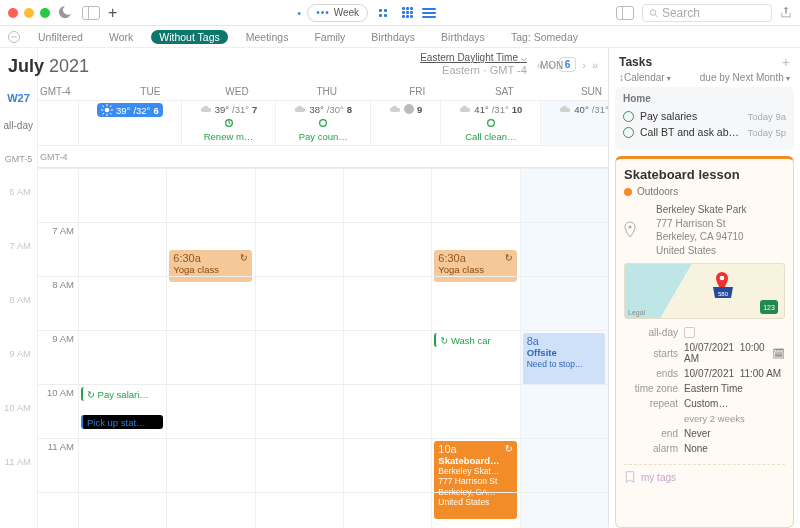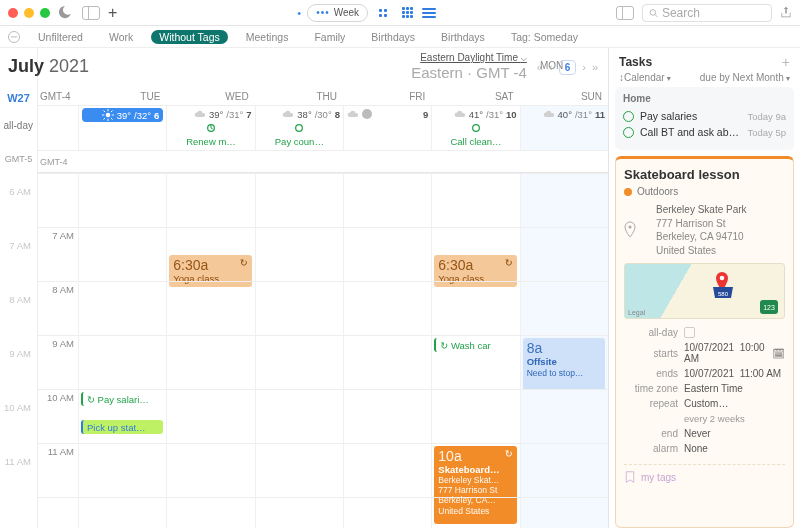--- a/index.html
+++ b/index.html
@@ -48,54 +48,54 @@
   .ad-label{position:absolute;top:72px;left:0;right:0;text-align:right;padding-right:4px;color:#777;font-size:10px;}
   .tz5{position:absolute;top:106px;left:0;right:0;text-align:center;font-size:9px;color:#999;}
   .hourlabels{position:absolute;top:138px;left:0;right:4px;text-align:right;color:#c7c7c7;font-size:9.5px;}
   .hourlabels div{height:54px;padding-right:2px;}
 
   
   .cal{flex:1;display:flex;flex-direction:column;overflow:hidden;position:relative;}
   .timezone-row{display:flex;align-items:center;justify-content:space-between;padding:4px 10px 0 10px;font-size:10px;color:#777;}
   .tz-info{text-align:right;line-height:1.2;}
   .tz-info .line1{color:#555;text-decoration:underline;}
-  .tz-info .line2{color:#aaa;font-size:15px;}
+  .tz-info .line2{color:#aaa;font-size:11px;}
   .nav{display:flex;align-items:center;gap:6px;}
   .nav .chev{color:#bbb;font-size:11px;}
   .nav .today{border:1px solid #cad9f2;border-radius:4px;padding:1px 5px;color:#3a7fe0;font-weight:600;}
 
   .dayhead{display:grid;grid-template-columns:40px repeat(6,1fr);height:24px;align-items:end;border-bottom:1px solid #eee;}
   .dayhead div{font-size:10px;color:#888;text-align:right;padding:0 6px 3px 0;}
   .dayhead .gmt4{text-align:left;padding-left:2px;}
 
   .alldayrow{display:grid;grid-template-columns:40px repeat(6,1fr);border-bottom:1px solid #eee;}
-  .adcell{border-left:1px solid #f0f0f0;padding:2px 3px;min-height:44px;position:relative;}
+  .adcell{border-left:1px solid #f0f0f0;padding:2px 18px;min-height:44px;position:relative;}
   .adcell.first{border-left:none;}
   .weather{display:flex;align-items:center;gap:3px;font-size:9.5px;color:#888;justify-content:flex-end;}
   .weather .hi{color:#555;}
   .weather .num{font-weight:600;color:#555;}
   .weather.sel{background:#3b8cf0;color:#fff;border-radius:4px;padding:1px 4px;}
   .weather.sel .hi,.weather.sel .num{color:#fff;}
   .task-chip{margin-top:3px;font-size:9.5px;display:flex;align-items:center;gap:3px;color:#22a34a;white-space:nowrap;overflow:hidden;text-overflow:ellipsis;flex-direction:column;}
   .task-chip .ic{width:10px;height:10px;flex-shrink:0;}
   .moon-ad{width:10px;height:10px;background:#bbb;border-radius:50%;display:inline-block;}
   .sun-ic,.cloud-ic{width:12px;height:12px;flex-shrink:0;}
 
   .tzrow{display:grid;grid-template-columns:40px repeat(6,1fr);height:22px;border-bottom:1px solid #e6e6e6;align-items:center;font-size:9px;color:#999;}
   .tzrow div:first-child{padding-left:2px;}
 
   .grid{display:grid;grid-template-columns:40px repeat(6,1fr);grid-auto-rows:54px;position:relative;flex:1;overflow:hidden;}
   .hcell{border-top:1px solid #eee;border-left:1px solid #f0f0f0;position:relative;}
   .hcell.hourcol{border-left:none;font-size:9.5px;color:#888;text-align:right;padding:2px 4px 0 0;}
   .sun-col{background:#f4f8ff;}
 
   .event{position:absolute;left:2px;right:3px;border-radius:3px;font-size:9.5px;padding:2px 4px;overflow:hidden;}
-  .event .time{font-size:14px;opacity:.9;margin-top:24px;}
+  .event .time{font-size:11px;opacity:.9;margin-top:24px;}
   .ev-green{border-left:2.5px solid #22a34a;background:#fff;color:#22a34a;}
-  .ev-blue{border-left:2.5px solid #2f7de0;background:#bef264;color:#2f7de0;}
+  .ev-blue{border-left:2.5px solid #2f7de0;background:#000000;color:#2f7de0;}
   .ev-bluefill{background:#cfe1f9;color:#2f66b8;}
   .ev-orangefill{background:#f5c89a;color:#8b4a09;}
   .ev-orangefill .repeat{float:right;}
   .ev-orange-sel{background:#f28c28;color:#fff;}
   .ev-orange-sel .sub{font-size:8.5px;opacity:.95;line-height:1.2;}
 
   
   .panel{width:192px;border-left:1px solid #e5e5e5;display:flex;flex-direction:column;overflow:hidden;}
   .panel-head{display:flex;align-items:center;justify-content:space-between;padding:6px 10px 2px 10px;}
   .panel-head h3{font-size:12px;font-weight:600;}

